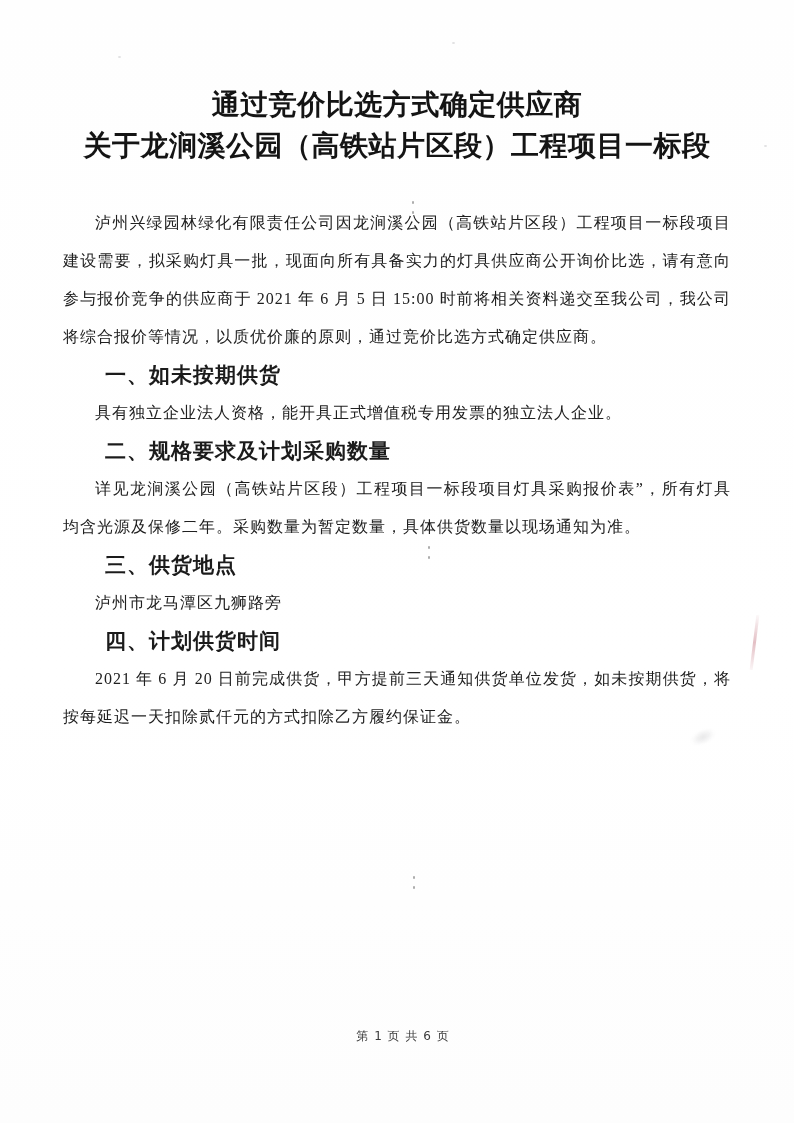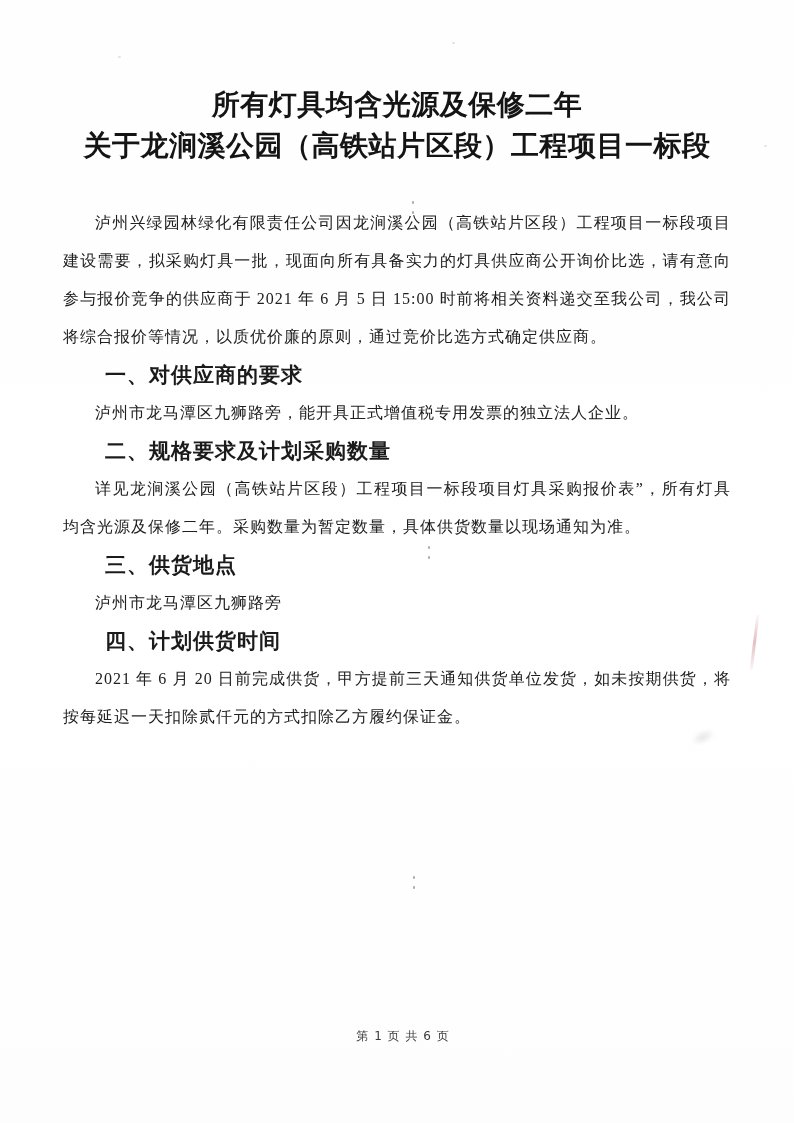--- a/index.html
+++ b/index.html
@@ -74,29 +74,29 @@
     filter:blur(1px);
   }
   .speck{width:3px;height:2px;background:#9a9aa0;opacity:.3;border-radius:50%;}
 </style>
 </head>
 <body>
 
 <div class="page">
 
   <div class="title">
-    <div>所有灯具均含光源及保修二年</div>
+    <div>通过竞价比选方式确定供应商</div>
     <div>关于龙涧溪公园（高铁站片区段）工程项目一标段</div>
   </div>
 
   <div class="doc-body">
     <p class="para">泸州兴绿园林绿化有限责任公司因龙涧溪公园（高铁站片区段）工程项目一标段项目建设需要，拟采购灯具一批，现面向所有具备实力的灯具供应商公开询价比选，请有意向参与报价竞争的供应商于 2021 年 6 月 5 日 15:00 时前将相关资料递交至我公司，我公司将综合报价等情况，以质优价廉的原则，通过竞价比选方式确定供应商。</p>
 
-    <h2 class="sec-heading">一、对供应商的要求</h2>
-    <p class="para">泸州市龙马潭区九狮路旁，能开具正式增值税专用发票的独立法人企业。</p>
+    <h2 class="sec-heading">一、如未按期供货</h2>
+    <p class="para">具有独立企业法人资格，能开具正式增值税专用发票的独立法人企业。</p>
 
     <h2 class="sec-heading">二、规格要求及计划采购数量</h2>
     <p class="para">详见龙涧溪公园（高铁站片区段）工程项目一标段项目灯具采购报价表”，所有灯具均含光源及保修二年。采购数量为暂定数量，具体供货数量以现场通知为准。</p>
 
     <h2 class="sec-heading">三、供货地点</h2>
     <p class="para">泸州市龙马潭区九狮路旁</p>
 
     <h2 class="sec-heading">四、计划供货时间</h2>
     <p class="para">2021 年 6 月 20 日前完成供货，甲方提前三天通知供货单位发货，如未按期供货，将按每延迟一天扣除贰仟元的方式扣除乙方履约保证金。</p>
 

